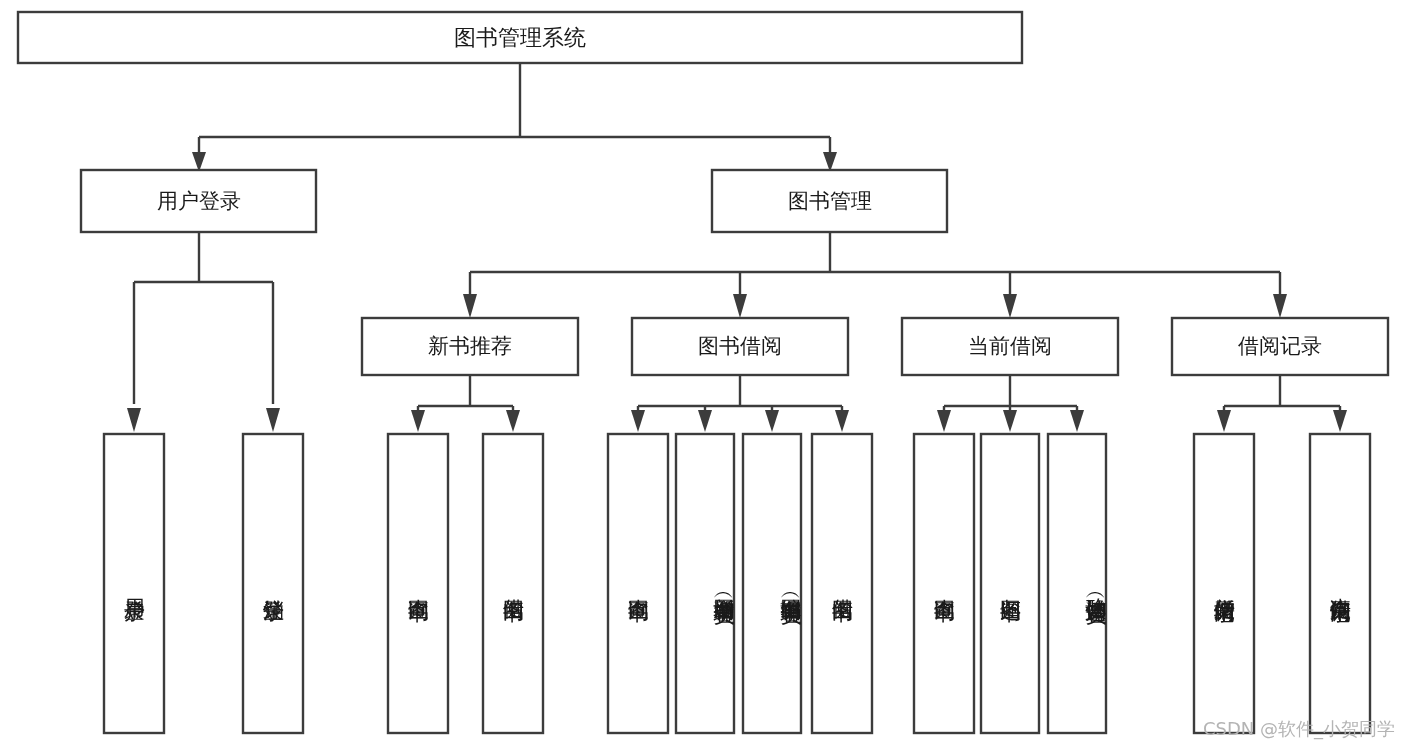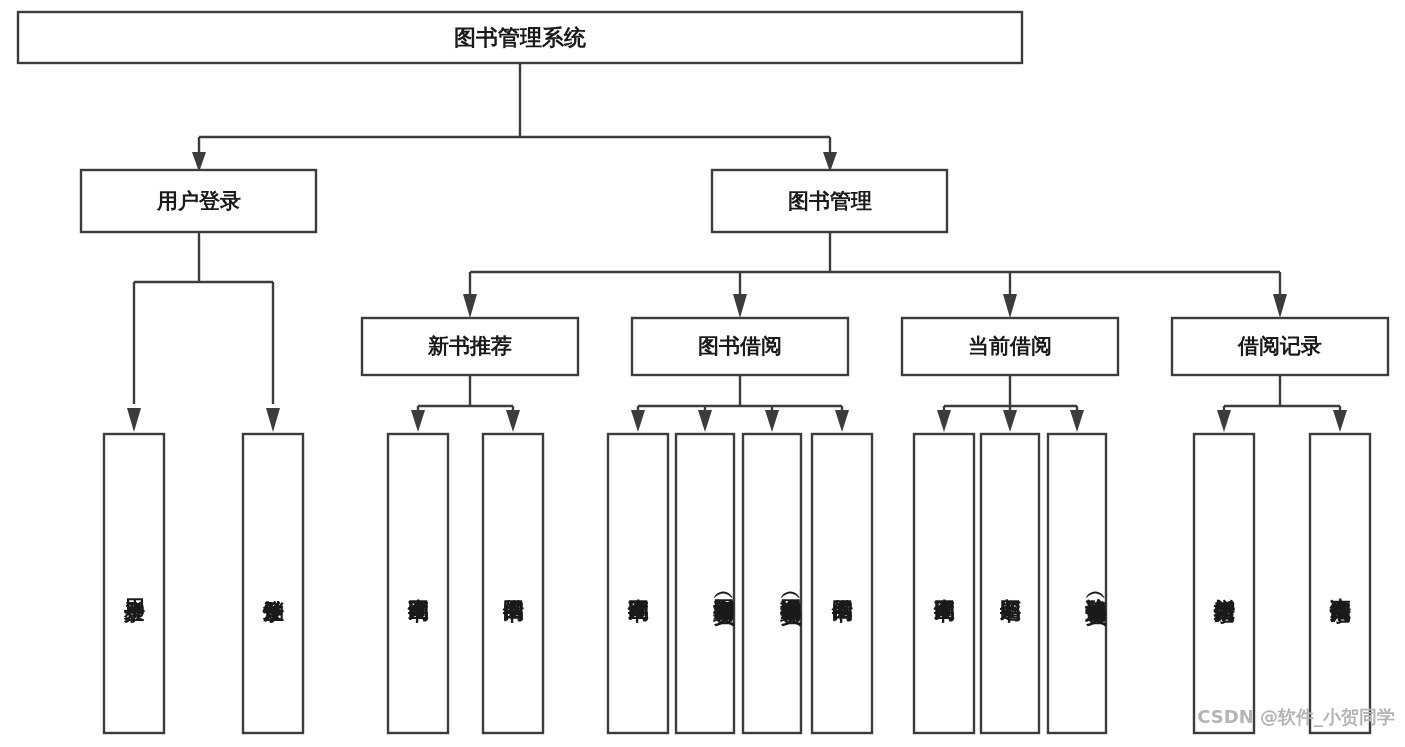--- a/index.html
+++ b/index.html
@@ -11,21 +11,20 @@
     width: 1405px;
     height: 747px;
     font-family: "DejaVu Sans", "Liberation Sans", sans-serif;
     overflow: hidden;
   }
   #diagram-root {
     position: relative;
     width: 1405px;
     height: 747px;
     background: #ffffff;
-    font-weight: bold;
   }
   svg.diagram {
     position: absolute;
     top: 0;
     left: 0;
     width: 1405px;
     height: 747px;
     display: block;
   }
   .node-box {
@@ -62,21 +61,21 @@
     text-orientation: upright;
     letter-spacing: 1px;
     line-height: 1;
     white-space: nowrap;
     text-align: center;
     pointer-events: none;
   }
   .watermark {
     position: absolute;
     right: 10px;
-    bottom: 18px;
+    bottom: 6px;
     font-family: "DejaVu Sans", "Liberation Sans", sans-serif;
     font-size: 18px;
     color: #b4b4b4;
     white-space: nowrap;
   }
 </style>
 </head>
 <body>
 
 <div id="diagram-root">

